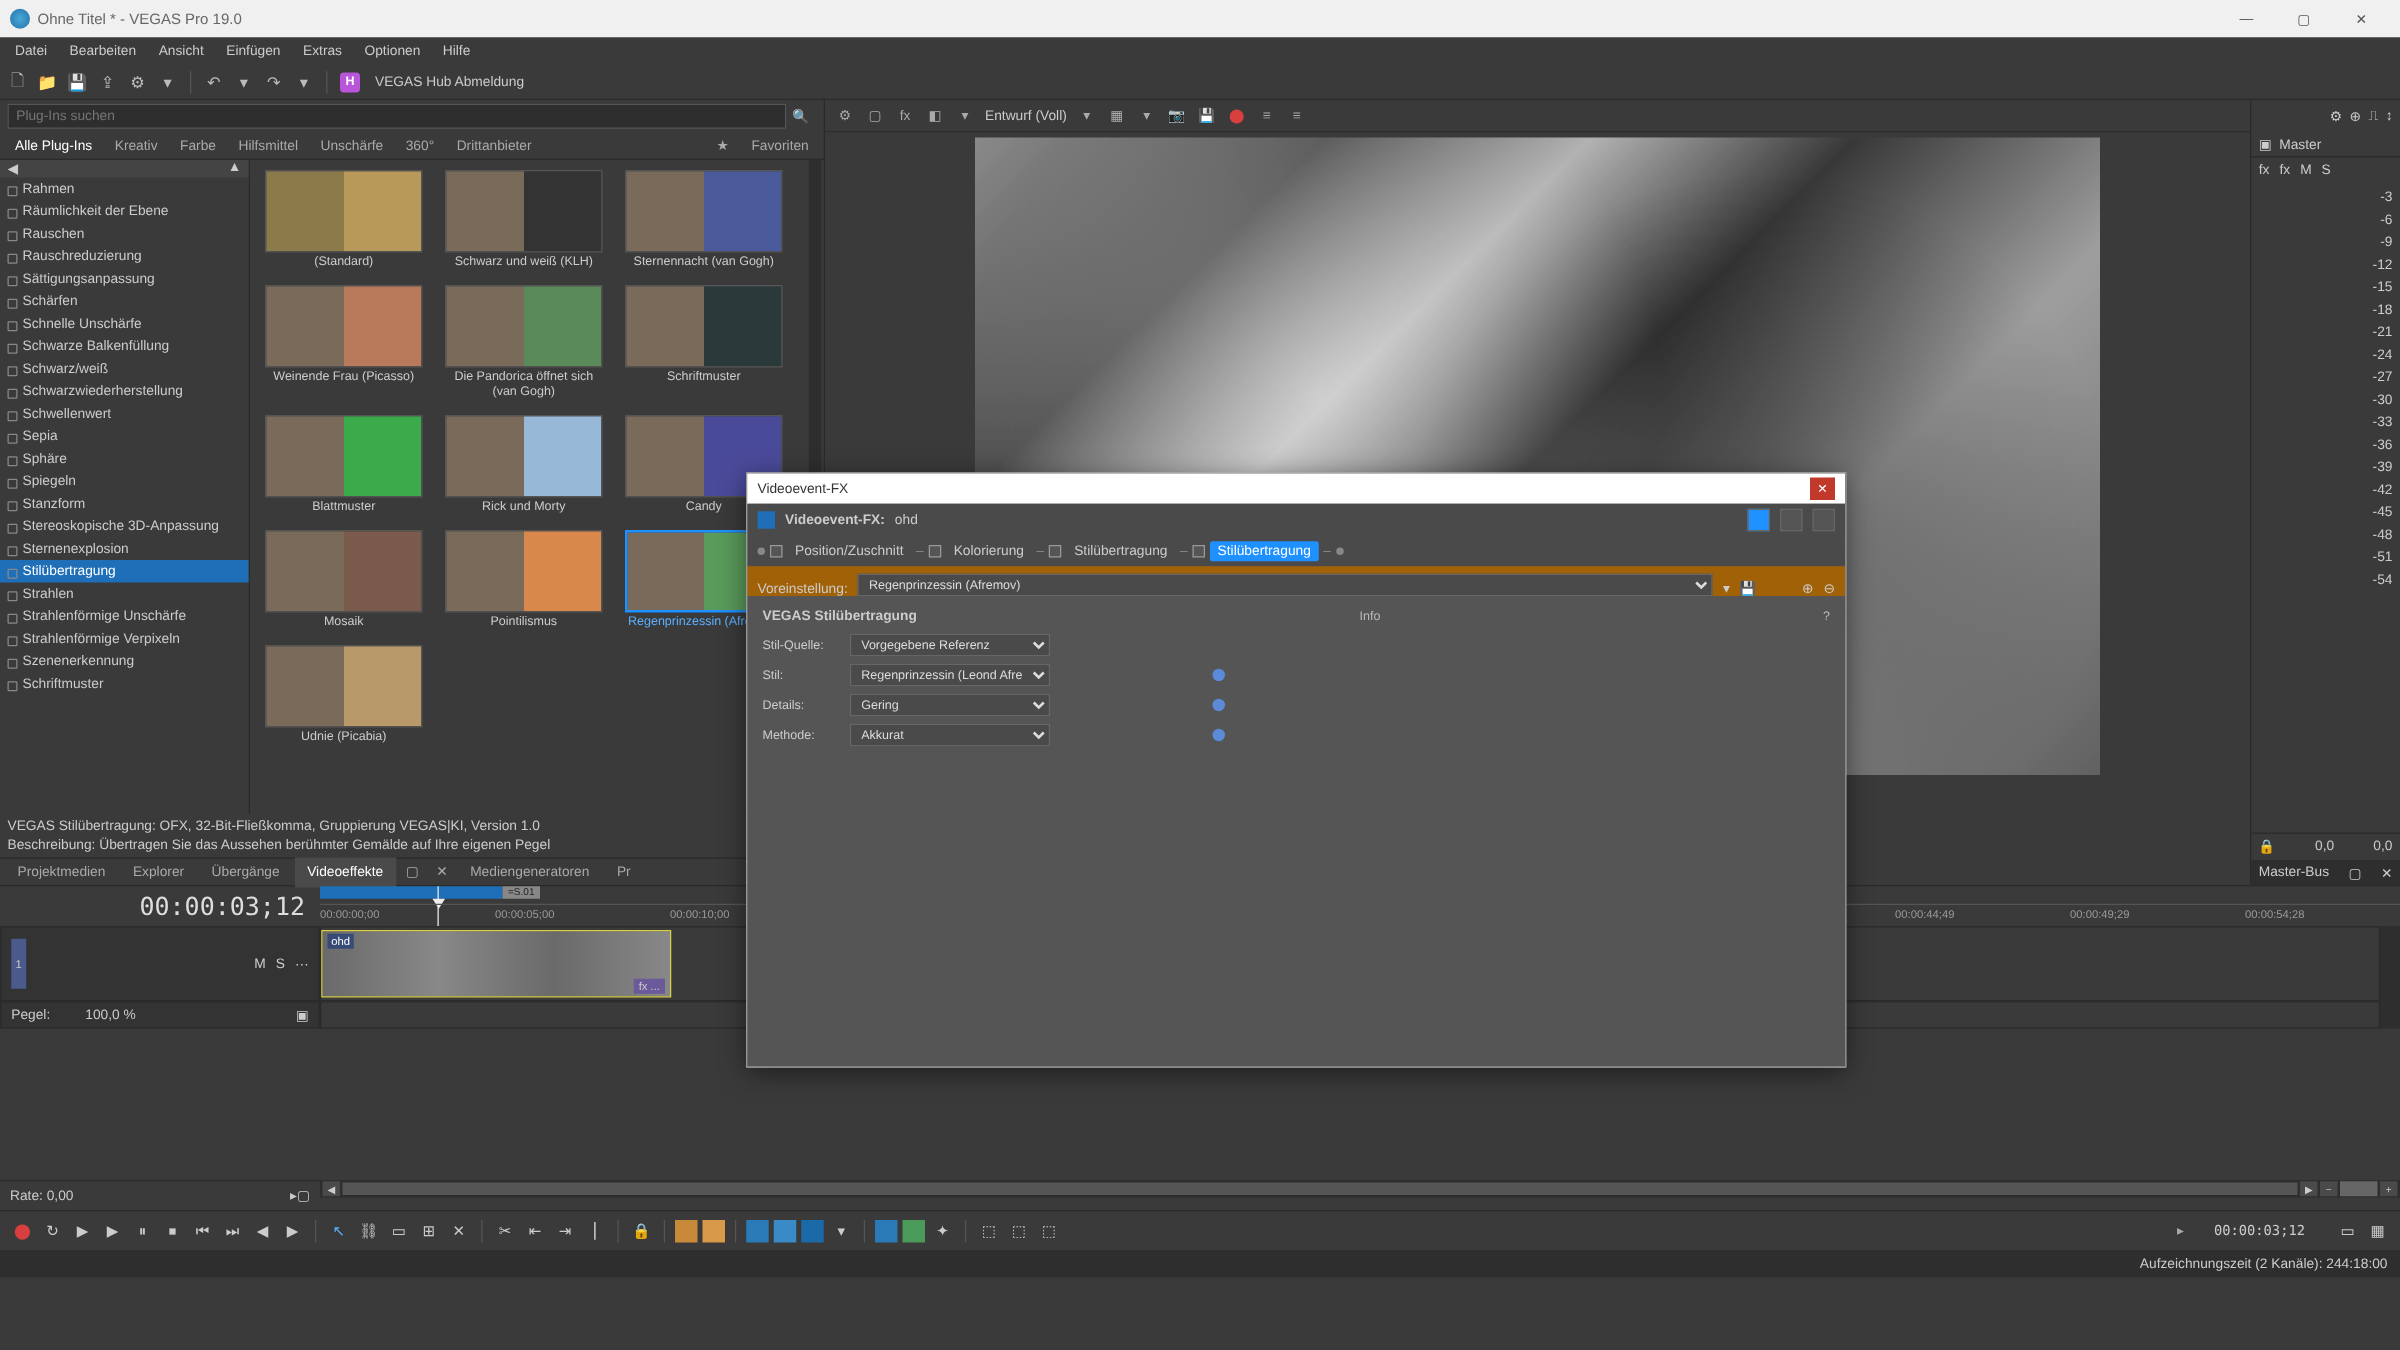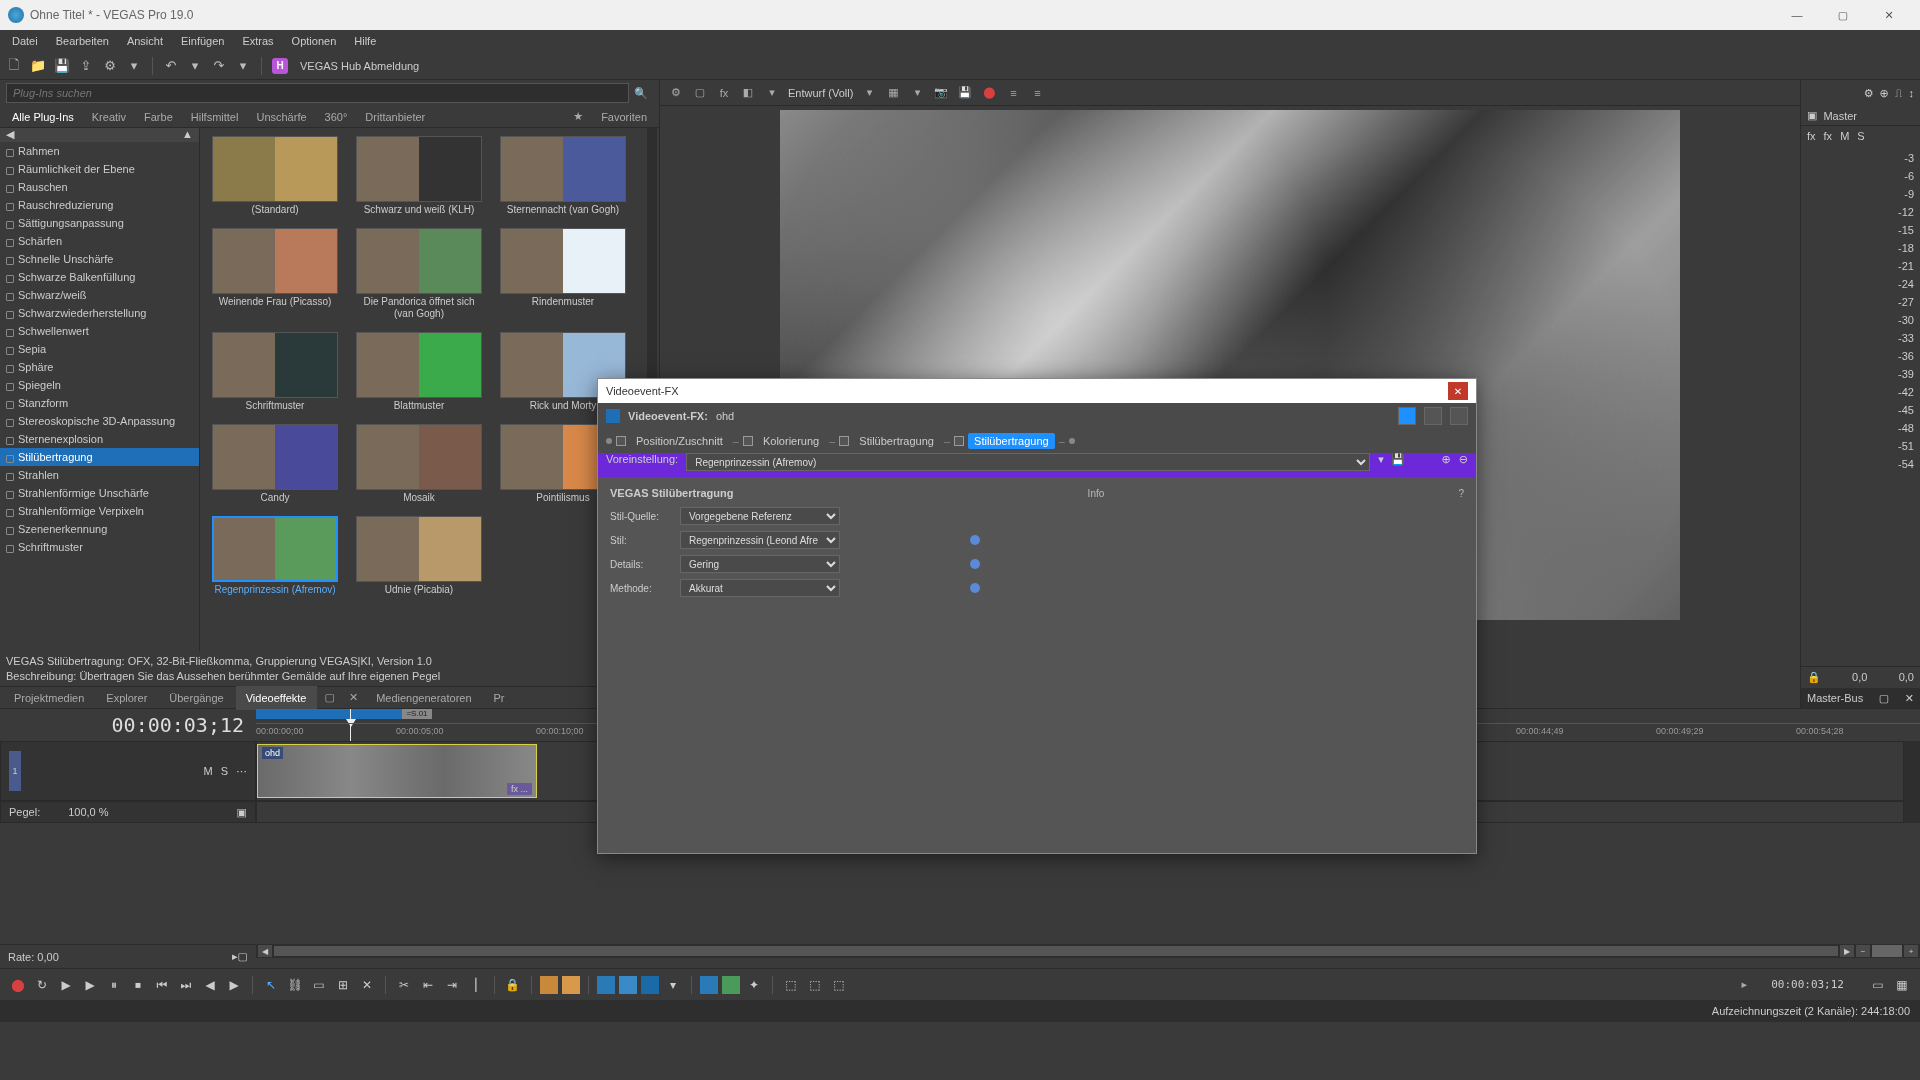--- a/index.html
+++ b/index.html
@@ -10,21 +10,21 @@
 .winbtn{width:46px;height:30px;display:flex;align-items:center;justify-content:center;color:#555}
 .menubar{height:22px;background:#3a3a3a;display:flex;align-items:center;padding:0 4px;gap:2px}
 .menubar span{padding:2px 8px;color:#ccc}
 .toolbar1{height:28px;background:#3a3a3a;display:flex;align-items:center;padding:0 6px;gap:8px;border-bottom:1px solid #2a2a2a}
 .toolbar1 .ticon{width:16px;height:16px;display:flex;align-items:center;justify-content:center;color:#bbb;font-size:13px}
 .toolbar1 .sep{width:1px;height:18px;background:#555;margin:0 2px}
 .hub-badge{width:16px;height:16px;background:#b855d8;border-radius:3px;display:flex;align-items:center;justify-content:center;font-size:10px;font-weight:bold;color:#fff;margin-right:4px}
 .main-area{display:flex;height:628px}
 .left-panel{width:660px;display:flex;flex-direction:column;background:#3a3a3a;border-right:1px solid #2a2a2a}
 .search-bar{height:26px;display:flex;align-items:center;padding:4px 6px}
-.search-bar input{flex:1;height:20px;background:#2e2e2e;border:1px solid #555;color:#999;padding:0 6px;font-style:italic}
+.search-bar input{flex:1;height:20px;background:#2e2e2e;border:1px solid #555;color:#999;padding:0 6px;}
 .search-bar .sicon{width:24px;display:flex;align-items:center;justify-content:center}
 .plugin-tabs{height:22px;display:flex;align-items:center;gap:2px;padding:0 4px;border-bottom:1px solid #2a2a2a}
 .plugin-tabs span{padding:3px 8px;color:#aaa}
 .plugin-tabs span.active{color:#fff;font-weight:400}
 .star{color:#e8b020}
 .plugin-body{flex:1;display:flex;overflow:hidden}
 .plugin-list{width:200px;background:#3a3a3a;overflow-y:auto;border-right:1px solid #2a2a2a}
 .plugin-list .arrows{height:14px;display:flex;justify-content:space-between;padding:0 6px;color:#aaa;background:#444}
 .plugin-list .pitem{padding:3px 6px 3px 18px;color:#ccc;position:relative}
 .plugin-list .pitem::before{content:"";position:absolute;left:6px;top:7px;width:6px;height:6px;border:1px solid #888;border-radius:1px}
@@ -76,21 +76,21 @@
 .fx-body{background:#555;color:#ddd}
 .fx-bread{height:26px;display:flex;align-items:center;padding:0 8px;gap:8px;background:#4a4a4a}
 .fx-bread .sq{width:14px;height:14px;background:#1e6fb8}
 .fx-bread .bbtn{width:18px;height:18px;background:#555;border:1px solid #666}
 .fx-bread .bbtn.active{background:#1e90ff}
 .fx-chain{height:24px;display:flex;align-items:center;padding:0 8px;gap:4px;background:#4a4a4a;font-size:10px}
 .fx-chain .node{display:flex;align-items:center;gap:3px;padding:2px 6px;border-radius:2px}
 .fx-chain .node.active{background:#1e90ff;color:#fff}
 .fx-chain .dot{width:6px;height:6px;border-radius:50%;background:#888}
 .fx-chain .cb{width:10px;height:10px;border:1px solid #999;background:#555}
-.fx-preset{height:24px;display:flex;align-items:flex-start;padding:0 8px;gap:8px;background:#6d28d9}
+.fx-preset{height:24px;display:flex;align-items:flex-end;padding:0 8px;gap:8px;background:#a16207}
 .fx-preset select,.fx-controls select{background:#4a4a4a;border:1px solid #666;color:#ddd;height:18px;font-size:10px;padding:0 4px}
 .fx-controls{padding:10px 12px;background:#555}
 .fx-heading{font-size:15px;font-weight:bold;color:#eee;margin-bottom:8px;display:flex;align-items:center;gap:20px}
 .fx-heading .inf{font-size:10px;font-weight:normal;margin-left:auto;color:#bbb}
 .fx-row{display:flex;align-items:center;gap:10px;margin:6px 0}
 .fx-row label{width:60px;color:#ccc;font-size:10px}
 .fx-row .sel{width:160px}
 .fx-row .kf{width:10px;height:10px;border-radius:50%;background:#5a8ad8;margin-left:120px}
 .fx-space{height:240px}
 
@@ -230,24 +230,20 @@
           </div>
           <div class="preset">
             <div class="thumb t6"></div>
             <div class="pname">Weinende Frau (Picasso)</div>
           </div>
           <div class="preset">
             <div class="thumb t5"></div>
             <div class="pname">Die Pandorica öffnet sich (van Gogh)</div>
           </div>
           <div class="preset">
-            <div class="thumb t7"></div>
-            <div class="pname">Rindenmuster</div>
-          </div>
-          <div class="preset">
             <div class="thumb t8"></div>
             <div class="pname">Schriftmuster</div>
           </div>
           <div class="preset">
             <div class="thumb t9"></div>
             <div class="pname">Blattmuster</div>
           </div>
           <div class="preset">
             <div class="thumb t10"></div>
             <div class="pname">Rick und Morty</div>

